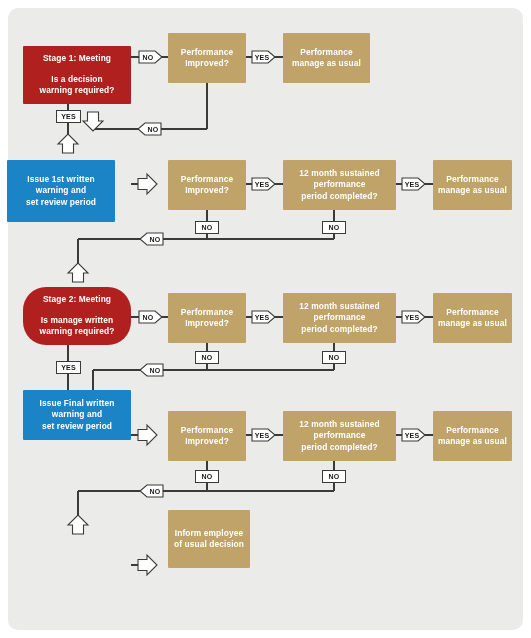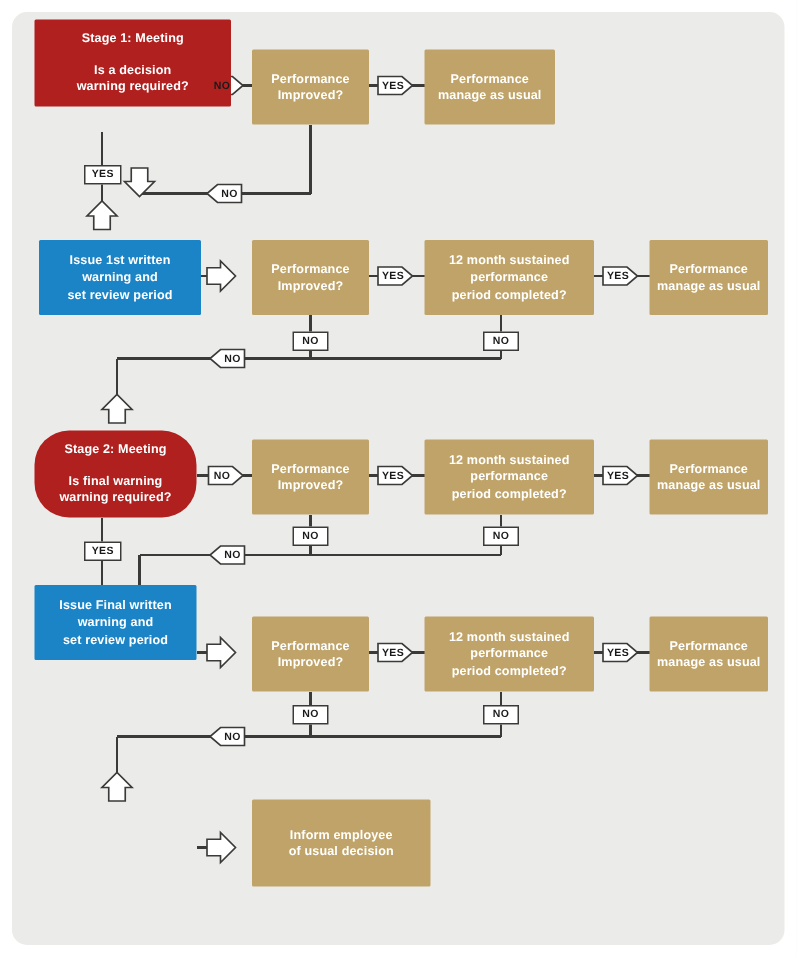--- a/index.html
+++ b/index.html
@@ -211,37 +211,37 @@
     <use href="#tag-right" x="150" y="317"></use>
     <use href="#tag-right" x="263" y="317"></use>
     <use href="#tag-right" x="413" y="317"></use>
     <use href="#tag-left" x="152" y="370"></use>
 
     <use href="#tag-right" x="263" y="435"></use>
     <use href="#tag-right" x="413" y="435"></use>
     <use href="#tag-left" x="152" y="491"></use>
   </svg>
 
-  <div class="node red" style="left:23px; top:13px; width:131px; height:58px;">
+  <div class="node red" style="left:23px; top:46px; width:108px; height:58px;">
     <span class="ln title">Stage 1: Meeting</span>
     <span class="ln">Is a decision</span>
     <span class="ln">warning required?</span>
   </div>
 
   <div class="node tan" style="left:168px; top:33px; width:78px; height:50px;">
     <span class="ln">Performance</span>
     <span class="ln">Improved?</span>
   </div>
 
   <div class="node tan" style="left:283px; top:33px; width:87px; height:50px;">
     <span class="ln">Performance</span>
     <span class="ln">manage as usual</span>
   </div>
 
-  <div class="node blue" style="left:26px; top:160px; width:108px; height:50px;">
+  <div class="node blue" style="left:7px; top:160px; width:108px; height:62px;">
     <span class="ln">Issue 1st written</span>
     <span class="ln">warning and</span>
     <span class="ln">set review period</span>
   </div>
 
   <div class="node tan" style="left:168px; top:160px; width:78px; height:50px;">
     <span class="ln">Performance</span>
     <span class="ln">Improved?</span>
   </div>
 
@@ -251,21 +251,21 @@
     <span class="ln">period completed?</span>
   </div>
 
   <div class="node tan" style="left:433px; top:160px; width:79px; height:50px;">
     <span class="ln">Performance</span>
     <span class="ln">manage as usual</span>
   </div>
 
   <div class="node red" style="left:23px; top:287px; width:108px; height:58px;border-radius:23px;">
     <span class="ln title">Stage 2: Meeting</span>
-    <span class="ln">Is final warning</span>
+    <span class="ln">Is manage written</span>
     <span class="ln">warning required?</span>
   </div>
 
   <div class="node tan" style="left:168px; top:293px; width:78px; height:50px;">
     <span class="ln">Performance</span>
     <span class="ln">Improved?</span>
   </div>
 
   <div class="node tan" style="left:283px; top:293px; width:113px; height:50px;">
     <span class="ln">12 month sustained</span>
@@ -294,21 +294,21 @@
     <span class="ln">performance</span>
     <span class="ln">period completed?</span>
   </div>
 
   <div class="node tan" style="left:433px; top:411px; width:79px; height:50px;">
     <span class="ln">Performance</span>
     <span class="ln">manage as usual</span>
   </div>
 
 
-  <div class="node tan" style="left:168px; top:533px; width:119px; height:58px;">
+  <div class="node tan" style="left:168px; top:510px; width:82px; height:58px;">
     <span class="ln">Inform employee</span>
     <span class="ln">of usual decision</span>
   </div>
 
   <div class="arrowlabel" style="left:138px; top:51px; width:20px; height:12px;">NO</div>
   <div class="arrowlabel" style="left:251px; top:51px; width:22px; height:12px;">YES</div>
   <div class="arrowlabel" style="left:143px; top:123px; width:20px; height:12px;">NO</div>
 
   <div class="chip" style="left:56px; top:110px; width:25px; height:13px;">YES</div>
 

